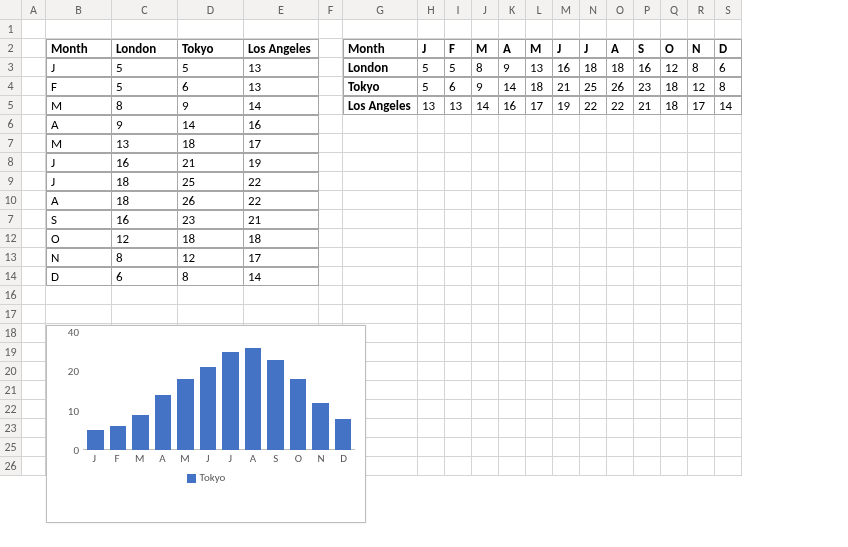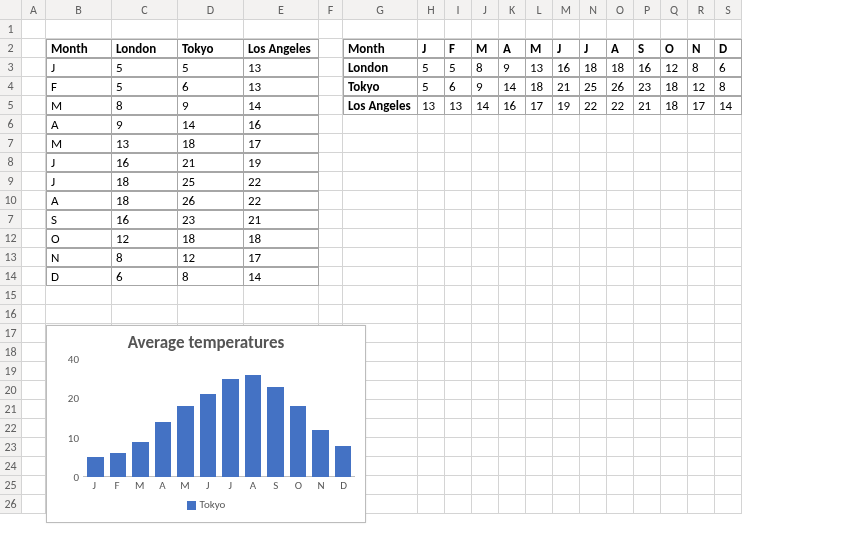--- a/index.html
+++ b/index.html
@@ -411,42 +411,20 @@
       <div class="cell" style="width: 27px;"></div>
       <div class="cell" style="width: 27px;"></div>
       <div class="cell" style="width: 27px;"></div>
       <div class="cell" style="width: 27px;"></div>
       <div class="cell" style="width: 27px;"></div>
       <div class="cell" style="width: 27px;"></div>
       <div class="cell" style="width: 27px;"></div>
       <div class="cell" style="width: 27px;"></div>
     </div>
     <div class="row">
-      <div class="rowhdr" style="width: 22px;">15</div>
-      <div class="cell" style="width: 24px;"></div>
-      <div class="cell" style="width: 66px;"></div>
-      <div class="cell" style="width: 66px;"></div>
-      <div class="cell" style="width: 66px;"></div>
-      <div class="cell" style="width: 75px;"></div>
-      <div class="cell" style="width: 24px;"></div>
-      <div class="cell" style="width: 75px;"></div>
-      <div class="cell" style="width: 27px;"></div>
-      <div class="cell" style="width: 27px;"></div>
-      <div class="cell" style="width: 27px;"></div>
-      <div class="cell" style="width: 27px;"></div>
-      <div class="cell" style="width: 27px;"></div>
-      <div class="cell" style="width: 27px;"></div>
-      <div class="cell" style="width: 27px;"></div>
-      <div class="cell" style="width: 27px;"></div>
-      <div class="cell" style="width: 27px;"></div>
-      <div class="cell" style="width: 27px;"></div>
-      <div class="cell" style="width: 27px;"></div>
-      <div class="cell" style="width: 27px;"></div>
-    </div>
-    <div class="row">
       <div class="rowhdr" style="width: 22px;">16</div>
       <div class="cell" style="width: 24px;"></div>
       <div class="cell" style="width: 66px;"></div>
       <div class="cell" style="width: 66px;"></div>
       <div class="cell" style="width: 66px;"></div>
       <div class="cell" style="width: 75px;"></div>
       <div class="cell" style="width: 24px;"></div>
       <div class="cell" style="width: 75px;"></div>
       <div class="cell" style="width: 27px;"></div>
       <div class="cell" style="width: 27px;"></div>
@@ -588,42 +566,20 @@
       <div class="cell" style="width: 27px;"></div>
       <div class="cell" style="width: 27px;"></div>
       <div class="cell" style="width: 27px;"></div>
       <div class="cell" style="width: 27px;"></div>
       <div class="cell" style="width: 27px;"></div>
       <div class="cell" style="width: 27px;"></div>
       <div class="cell" style="width: 27px;"></div>
     </div>
     <div class="row">
       <div class="rowhdr" style="width: 22px;">23</div>
-      <div class="cell" style="width: 24px;"></div>
-      <div class="cell" style="width: 66px;"></div>
-      <div class="cell" style="width: 66px;"></div>
-      <div class="cell" style="width: 66px;"></div>
-      <div class="cell" style="width: 75px;"></div>
-      <div class="cell" style="width: 24px;"></div>
-      <div class="cell" style="width: 75px;"></div>
-      <div class="cell" style="width: 27px;"></div>
-      <div class="cell" style="width: 27px;"></div>
-      <div class="cell" style="width: 27px;"></div>
-      <div class="cell" style="width: 27px;"></div>
-      <div class="cell" style="width: 27px;"></div>
-      <div class="cell" style="width: 27px;"></div>
-      <div class="cell" style="width: 27px;"></div>
-      <div class="cell" style="width: 27px;"></div>
-      <div class="cell" style="width: 27px;"></div>
-      <div class="cell" style="width: 27px;"></div>
-      <div class="cell" style="width: 27px;"></div>
-      <div class="cell" style="width: 27px;"></div>
-    </div>
-    <div class="row">
-      <div class="rowhdr" style="width: 22px;">24</div>
       <div class="cell" style="width: 24px;"></div>
       <div class="cell" style="width: 66px;"></div>
       <div class="cell" style="width: 66px;"></div>
       <div class="cell" style="width: 66px;"></div>
       <div class="cell" style="width: 75px;"></div>
       <div class="cell" style="width: 24px;"></div>
       <div class="cell" style="width: 75px;"></div>
       <div class="cell" style="width: 27px;"></div>
       <div class="cell" style="width: 27px;"></div>
       <div class="cell" style="width: 27px;"></div>
@@ -677,21 +633,20 @@
       <div class="cell" style="width: 27px;"></div>
       <div class="cell" style="width: 27px;"></div>
       <div class="cell" style="width: 27px;"></div>
       <div class="cell" style="width: 27px;"></div>
       <div class="cell" style="width: 27px;"></div>
       <div class="cell" style="width: 27px;"></div>
     </div>
   </div>
 
 <div class="chart-wrap">
-  <div class="chart-title">Average temperatures</div>
   <div class="chart-plot" id="plot">
     <div class="axis-line"></div>
     <div class="bars" id="bars">
         <div class="bar" style="height: 16.6667%; background: rgb(68, 114, 196);"></div>
         <div class="bar" style="height: 20%; background: rgb(68, 114, 196);"></div>
         <div class="bar" style="height: 30%; background: rgb(68, 114, 196);"></div>
         <div class="bar" style="height: 46.6667%; background: rgb(68, 114, 196);"></div>
         <div class="bar" style="height: 60%; background: rgb(68, 114, 196);"></div>
         <div class="bar" style="height: 70%; background: rgb(68, 114, 196);"></div>
         <div class="bar" style="height: 83.3333%; background: rgb(68, 114, 196);"></div>

